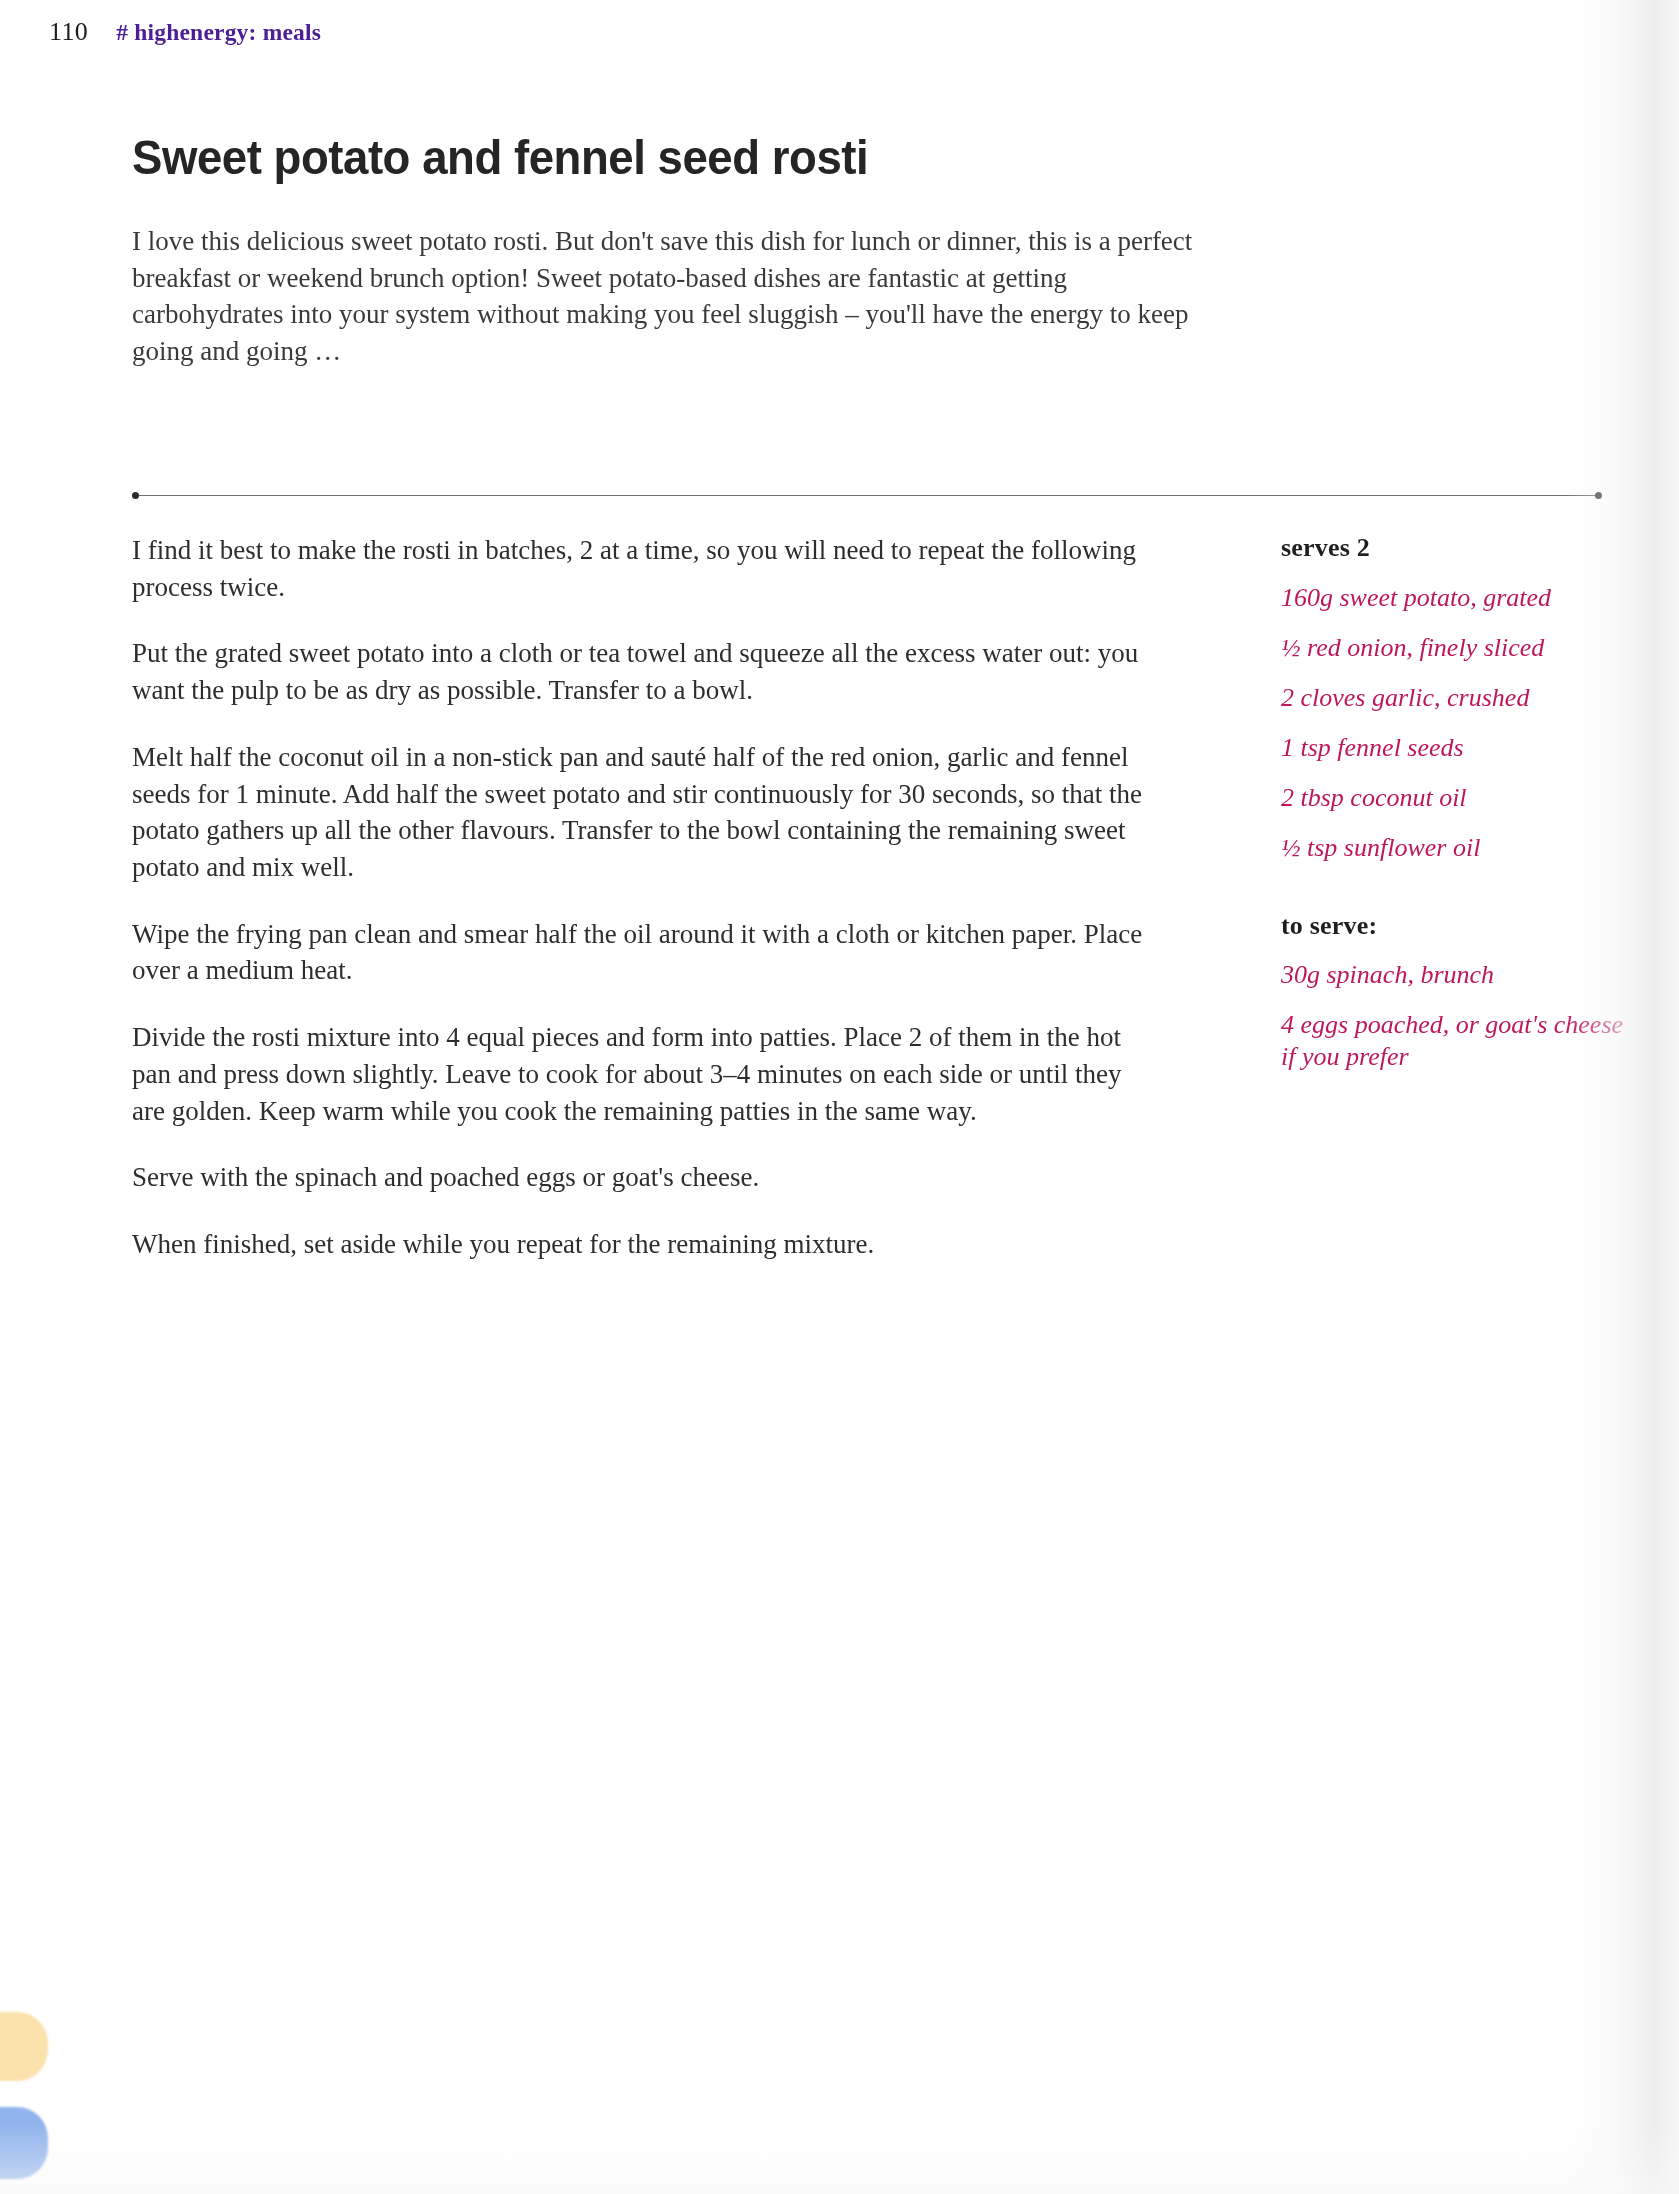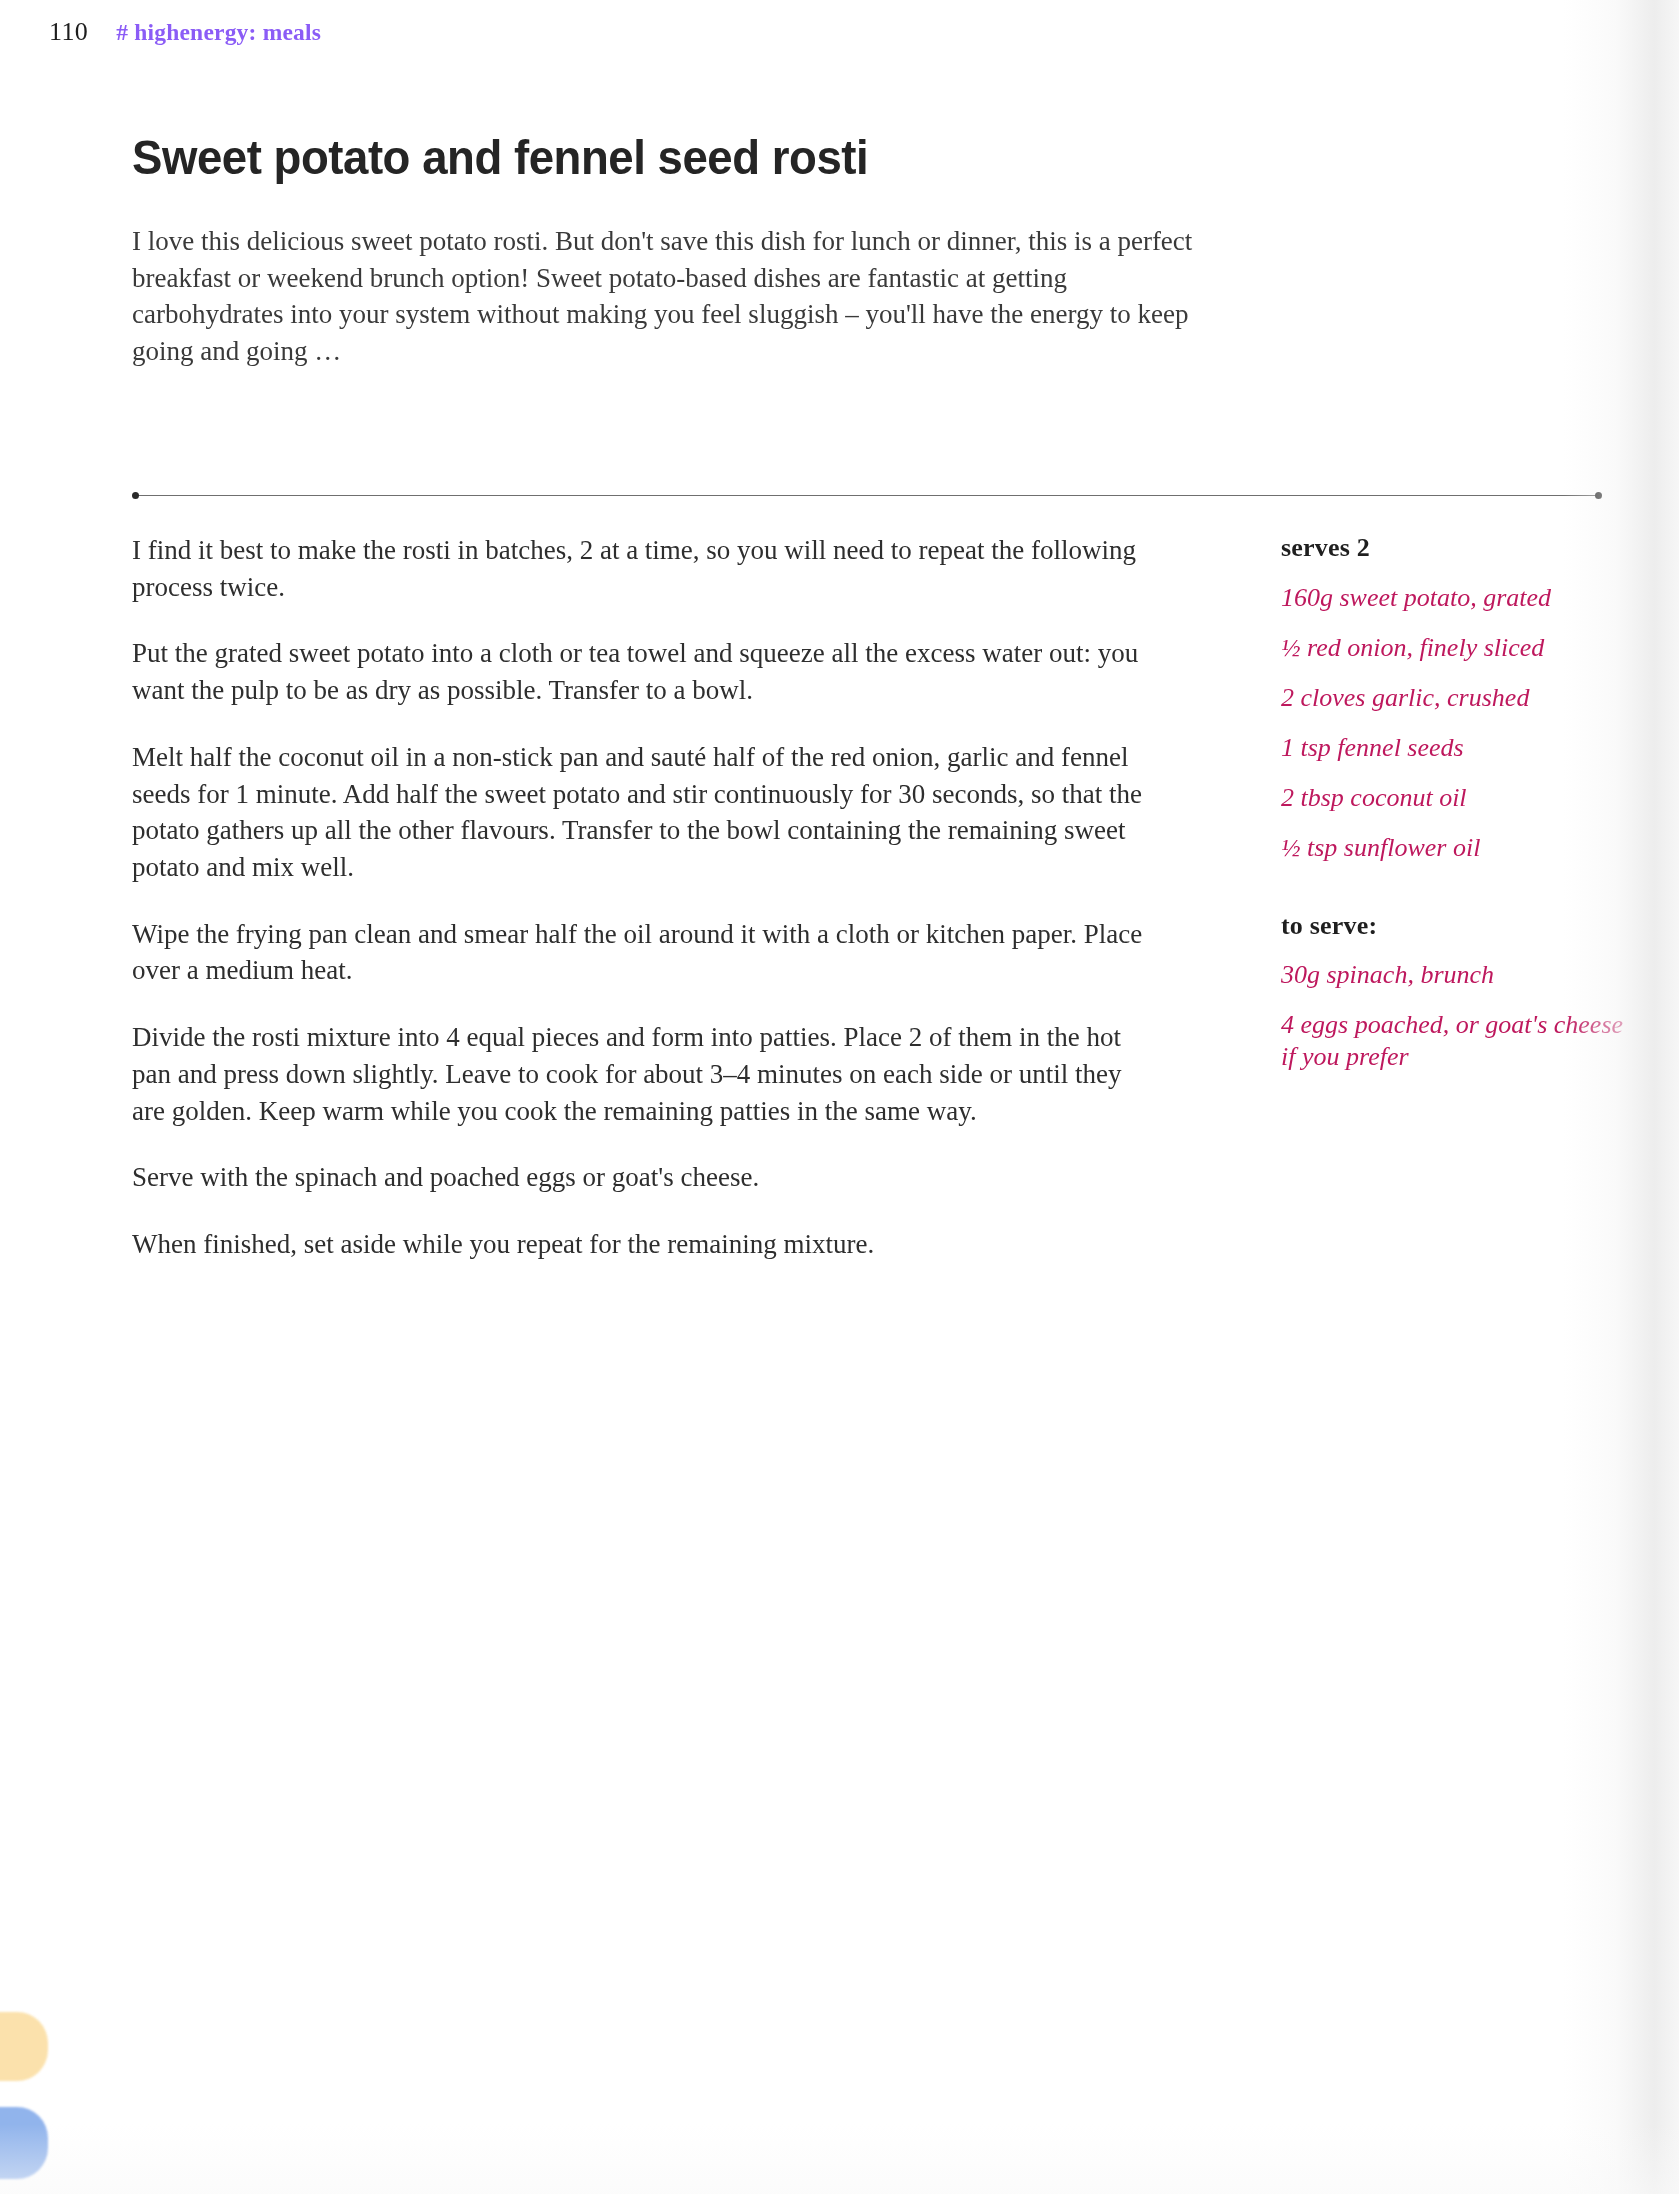--- a/index.html
+++ b/index.html
@@ -58,21 +58,21 @@
     font-size: 26px;
     letter-spacing: 0.4px;
     color: #1d1d1d;
   }
   .header-title {
     font-family: "Liberation Serif", serif;
     font-size: 23.5px;
     font-weight: 700;
     margin-left: 28px;
     letter-spacing: 0.2px;
-    color: #8b5cf6;
+    color: #4c1d95;
   }
 
   
   .recipe-title {
     position: absolute;
     left: 132px;
     top: 99px;
     width: 1174px;
     font-family: "Liberation Sans", sans-serif;
     font-weight: 700;

